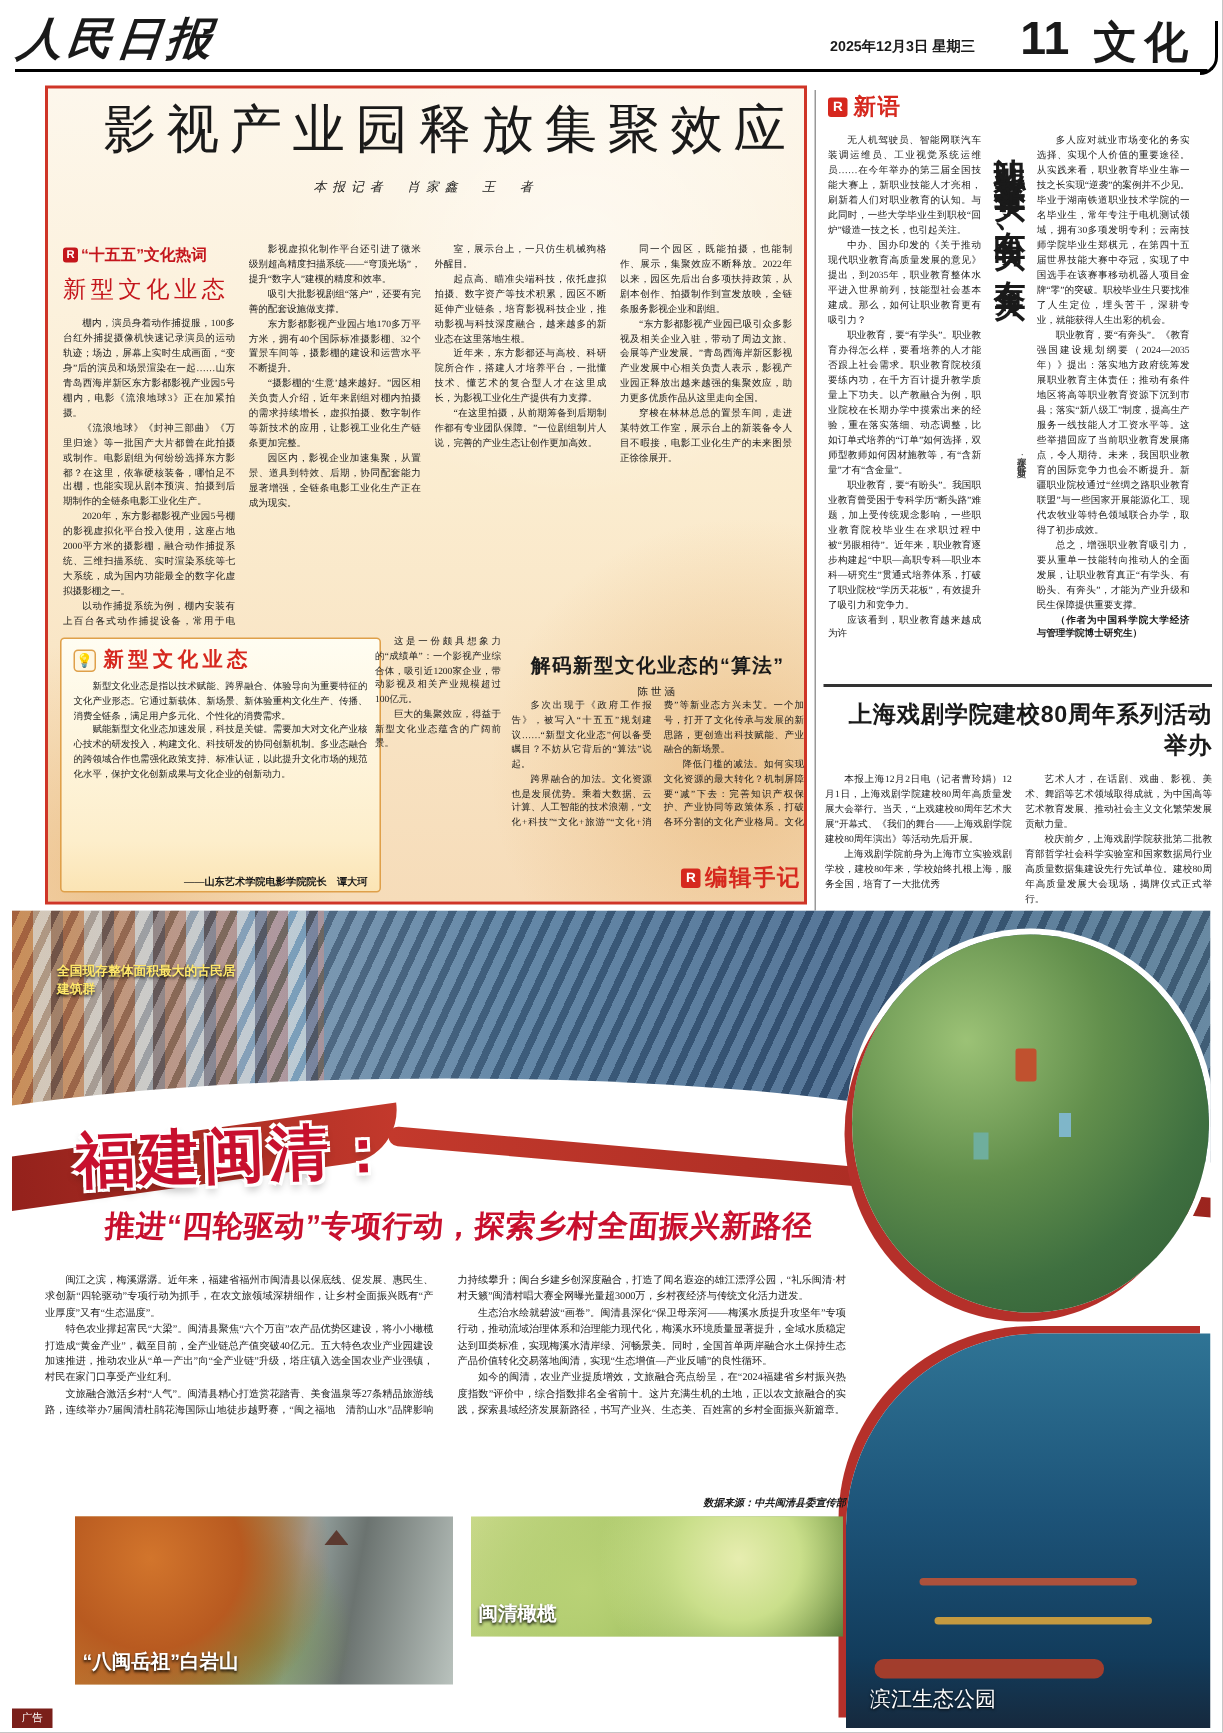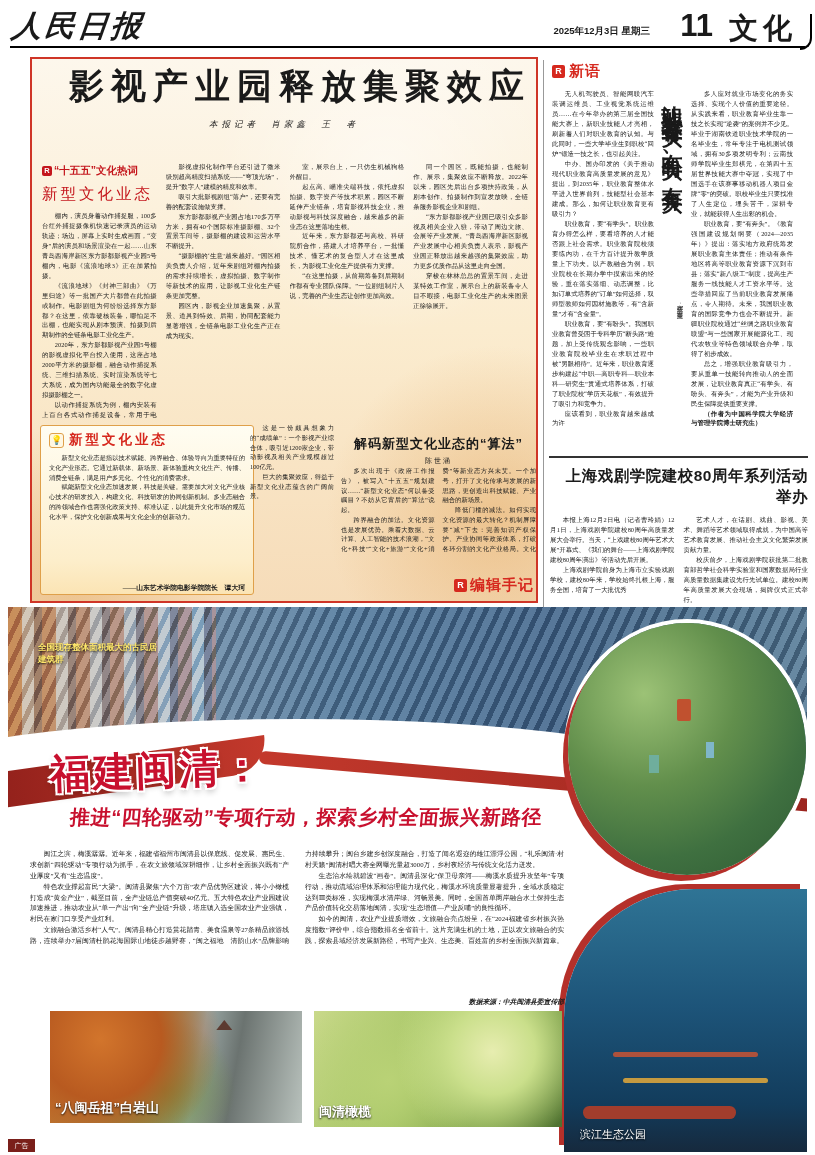--- a/index.html
+++ b/index.html
@@ -17,21 +17,21 @@
   .m-curve { position:absolute; right:-7px; top:8px; width:12px; height:36px; border-right:2.5px solid #000; border-bottom:2.5px solid #000; border-radius:0 0 12px 0; }
 
   
   .lead-box { position:absolute; left:30px; top:57px; width:508px; height:546px; border:2.5px solid #cf3527;
               background:linear-gradient(180deg,#fdf7ec 0%,#fbeccf 50%,#f6dcb9 100%); }
   .lead-box::before { content:""; position:absolute; inset:0;
               background:radial-gradient(circle at 8% 96%,rgba(219,147,61,.35),transparent 22%),
                          radial-gradient(circle at 92% 84%,rgba(219,147,61,.38),transparent 26%),
                          radial-gradient(circle at 70% 20%,rgba(255,255,255,.5),transparent 30%); pointer-events:none; }
   .lead-kicker { text-align:center; margin-top:11px; font-size:14.5px; font-weight:bold; letter-spacing:2px; font-family:"Liberation Sans",sans-serif; position:relative; }
-  .lead-headline { text-align:center; margin-top:4px; font-size:35px; font-weight:bold; letter-spacing:7px; font-family:"Liberation Sans",sans-serif; position:relative;padding-left:32px; }
+  .lead-headline { text-align:center; margin-top:4px; font-size:35px; font-weight:normal; letter-spacing:7px; font-family:"Liberation Sans",sans-serif; position:relative;padding-left:32px; }
   .lead-byline { text-align:center; margin-top:9px; font-size:8.5px; letter-spacing:4px; font-style:italic; position:relative; }
   .lead-cols { position:absolute; left:10px; top:103px; width:486px; height:256px; display:flex; gap:9px; }
   .col { flex:1 1 0; font-size:6.4px; line-height:1.55; text-align:justify; overflow:hidden; }
   .col p, .smalltext p { margin:0; text-indent:2em; }
   .hotword { margin-bottom:5px; }
   .hot-series { color:#c4161c; font-weight:bold; font-size:10.5px; font-family:"Liberation Sans",sans-serif; }
   .r-mini { display:inline-block; background:#c4161c; color:#fff; width:10px; height:10px; line-height:10px;
             font-size:7.5px; text-align:center; border-radius:2px; margin-right:2px; font-weight:bold; font-family:"Liberation Sans",sans-serif; vertical-align:1px;}
   .hot-topic { color:#c4161c; font-size:15.5px; letter-spacing:3px; font-family:"Liberation Sans",sans-serif; margin-top:4px; }
 
@@ -99,41 +99,41 @@
   .garden { position:absolute; left:560px; top:16px; width:238px; height:252px; border-radius:50%; z-index:3;
             background:radial-gradient(circle at 32% 28%,#9cc276 0%,#628f4c 38%,#3f7040 68%,#2e5a33 100%);
             box-shadow:-6px 7px 0 -1px #b5302a, 0 0 0 4px #fff; }
   .garden::after { content:""; position:absolute; left:46%; top:30%; width:14px; height:22px; background:#c0512f; border-radius:2px;
             box-shadow:26px 40px 0 -3px #7fb6c9, -30px 54px 0 -2px #6fae9d; }
   .lake { position:absolute; left:556px; top:282px; width:243px; height:263px; border-radius:130px 0 0 0; z-index:3;
           background:linear-gradient(180deg,#2f7495 0%,#1d5479 45%,#123c5c 82%,#16293d 100%);
           box-shadow:-6px -6px 0 -1px #b5302a, 0 0 0 4px #fff; }
   .lake::before { content:""; position:absolute; left:20%; top:62%; width:60%; height:5px; background:rgba(200,84,52,.85); border-radius:3px;
           box-shadow:10px 26px 0 0 rgba(216,164,60,.9), -26px 58px 0 4px rgba(178,62,40,.9); }
-  .lake-caption { position:absolute; left:16px; bottom:10px; font-size:11px; color:#fff; text-shadow:0 1px 2px #000; z-index:4; }
+  .lake-caption { position:absolute; left:16px; bottom:10px; font-size:14px; color:#fff; text-shadow:0 1px 2px #000; z-index:4; }
 
   .feature-title { position:absolute; left:42px; top:136px; z-index:4; font-size:40px; font-weight:bold; color:#c8102e;
           letter-spacing:3px; transform:rotate(-2deg); font-family:"Liberation Sans",sans-serif;
           text-shadow:-2px -2px 0 #fff,2px -2px 0 #fff,-2px 2px 0 #fff,2px 2px 0 #fff,0 4px 6px rgba(0,0,0,.3); }
   .feature-sub { position:absolute; left:62px; top:197px; width:530px; z-index:4; font-size:20px; font-weight:bold; color:#c8102e;
           transform:skewX(-5deg); letter-spacing:.5px; font-family:"Liberation Sans",sans-serif;
           text-shadow:-1.5px -1.5px 0 #fff,1.5px -1.5px 0 #fff,-1.5px 1.5px 0 #fff,1.5px 1.5px 0 #fff; }
   .feature-body { position:absolute; left:22px; top:242px; width:534px; height:146px; z-index:4;
           column-count:2; column-gap:16px; font-size:6.8px; line-height:1.6; text-align:justify; }
   .feature-body p { margin:0; text-indent:2em; }
   .source-line { position:absolute; left:300px; top:390px; width:256px; z-index:4; text-align:right;
           font-size:6.8px; font-weight:bold; font-style:italic; }
 
   .photo1 { position:absolute; left:42px; top:404px; width:252px; height:112px; z-index:4;
           background:radial-gradient(circle at 20% 25%,#d2752c 0%,#b85a20 28%,transparent 55%),
                      radial-gradient(circle at 45% 70%,#6f8f3f 0%,transparent 45%),
                      linear-gradient(100deg,#c9772e 0%,#8f9a55 40%,#9aa7a4 58%,#6b7370 72%,#b9c2bd 100%); }
   .photo1::after { content:""; position:absolute; left:66%; top:8%; width:16px; height:10px; background:#5c3a30;
           clip-path:polygon(0 100%,50% 0,100% 100%); box-shadow:0 14px 0 2px #8a8f8c; }
-  .photo2 { position:absolute; left:306px; top:404px; width:248px; height:116px; z-index:4;
+  .photo2 { position:absolute; left:306px; top:404px; width:248px; height:80px; z-index:4;
           background:radial-gradient(circle at 72% 35%,#e7edb0 0%,#cadf8b 22%,transparent 50%),
                      radial-gradient(circle at 30% 60%,#b9d276 0%,transparent 50%),
                      linear-gradient(120deg,#c9d98a 0%,#9fc060 45%,#6f953f 78%,#4e7030 100%); }
   .pcaption { position:absolute; left:5px; bottom:6px; font-size:13px; color:#fff; font-weight:bold;
           text-shadow:0 1px 2px rgba(0,0,0,.9); font-family:"Liberation Sans",sans-serif; }
   .ad-box { position:absolute; left:8px; top:1139px; width:27px; height:13px; background:#7a1f1a; color:#fff;
           font-size:7px; line-height:13px; text-align:center; z-index:6; font-family:"Liberation Sans",sans-serif; }
 </style>
 </head>
 <body>

